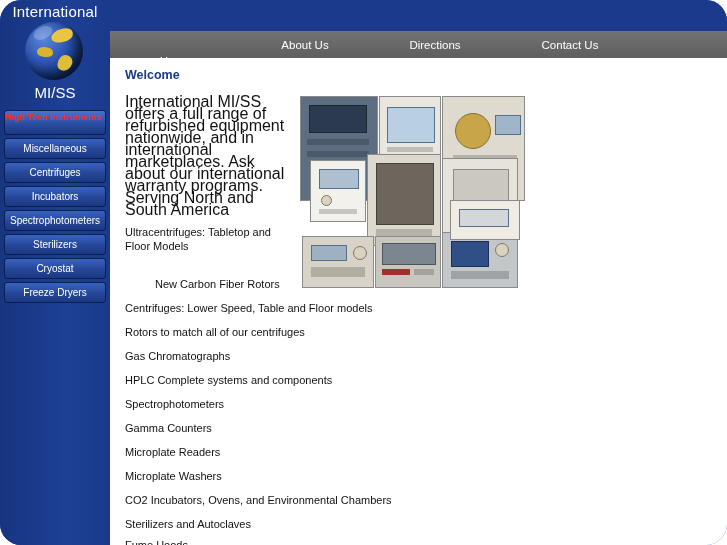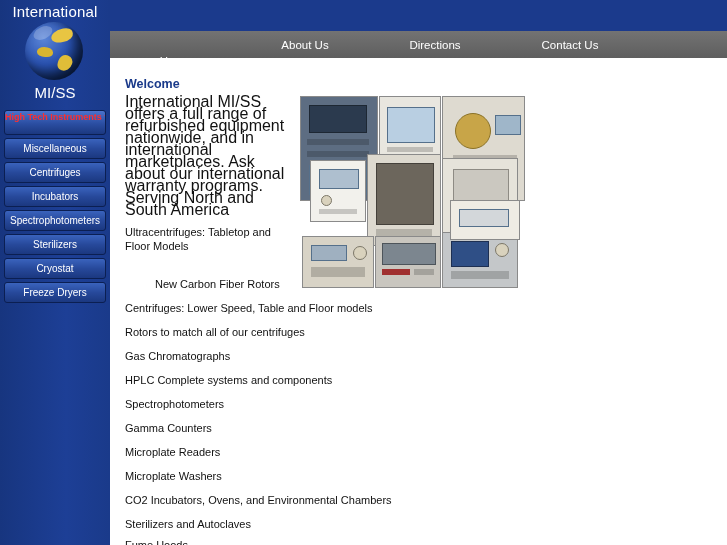--- a/index.html
+++ b/index.html
@@ -7,20 +7,21 @@
     padding: 0;
     background: #ffffff;
     font-family: "Liberation Sans", sans-serif;
   }
   #page {
     position: relative;
     width: 727px;
     height: 545px;
     overflow: hidden;
     background: #1d4ed8;
+    border-radius: 21px;
   }
 
   
   #sidebar {
     position: absolute;
     left: 0;
     top: 0;
     width: 110px;
     height: 545px;
     background: #1b3a8c;
@@ -150,21 +151,21 @@
     position: absolute;
     left: 110px;
     top: 58px;
     width: 617px;
     height: 487px;
     background: #ffffff;
   }
   #welcome {
     position: absolute;
     left: 15px;
-    top: 19px;
+    top: 10px;
     font-size: 12.5px;
     font-weight: bold;
     color: #1a3a8a;
   }
   #intro {
     position: absolute;
     left: 15px;
     top: 38px;
     width: 160px;
     font-size: 16px;

